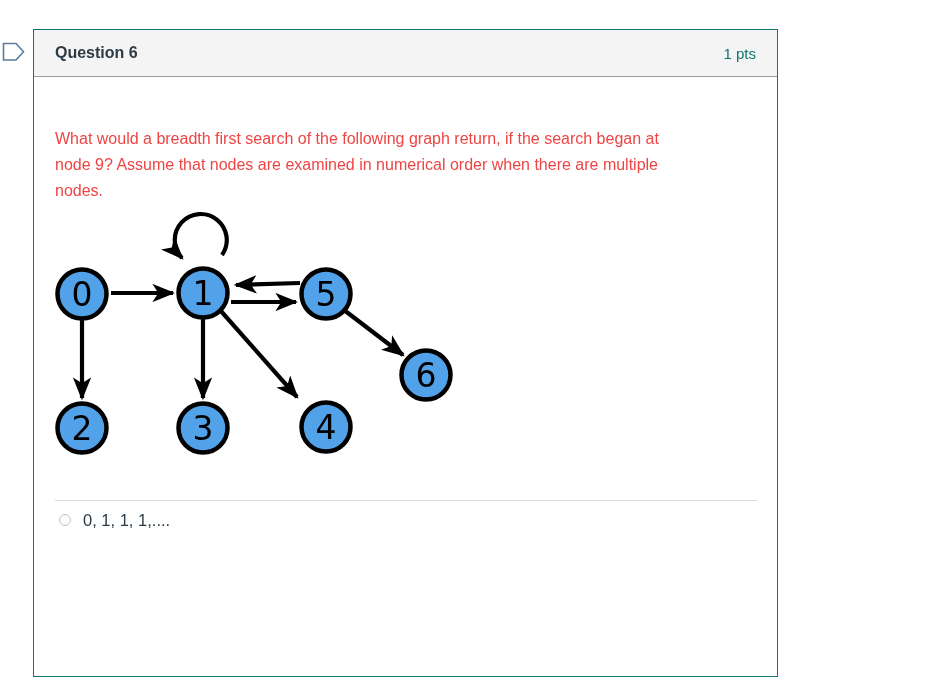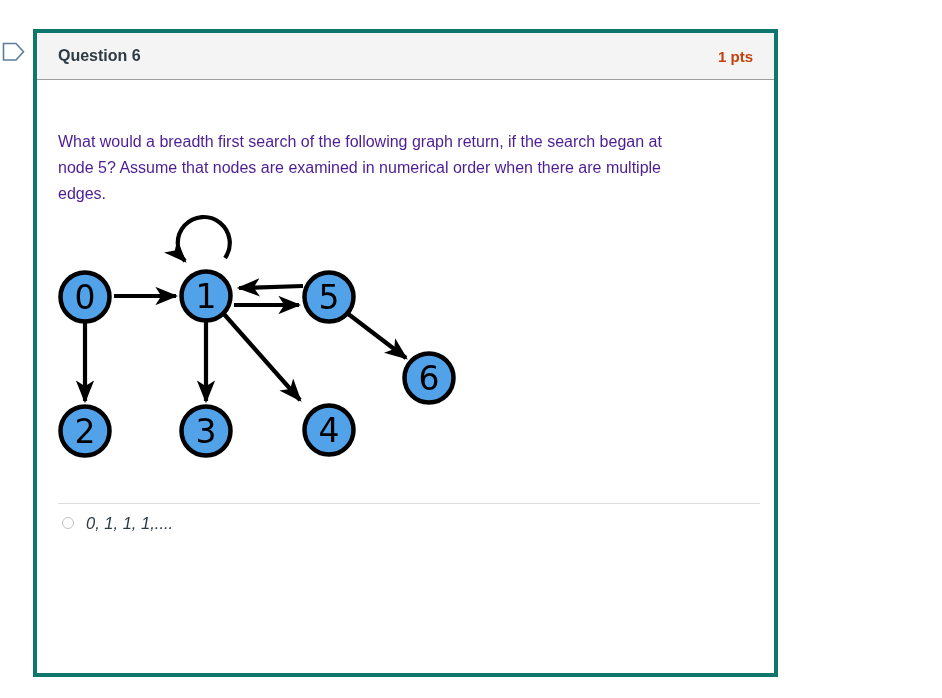--- a/index.html
+++ b/index.html
@@ -23,21 +23,21 @@
     width: 24px;
     height: 20px;
   }
   
   .card {
     position: absolute;
     left: 33px;
     top: 29px;
     width: 745px;
     height: 648px;
-    border: 4px solid #0f766e;
+    border: 1px solid #0f766e;
     background: #ffffff;
     box-sizing: border-box;
   }
   .card-header {
     position: absolute;
     left: 0; top: 0;
     width: 100%;
     height: 47px;
     background: #f4f4f4;
     border-bottom: 1px solid #9e9e9e;
@@ -47,43 +47,42 @@
     justify-content: space-between;
     padding: 0 21px;
   }
   .card-title {
     font-size: 16px;
     font-weight: bold;
     color: #2d3b45;
   }
   .card-points {
     font-size: 15px;
-    font-weight: 700;
-    color: #c2410c;
+    font-weight: 400;
+    color: #0f766e;
   }
   .question-text {
     position: absolute;
     left: 21px;
     top: 96px;
     width: 705px;
     font-size: 16px;
     line-height: 26px;
-    color: #4c1d95;
+    color: #ef4444;
   }
   .graph-svg {
     position: absolute;
     left: 21px;
     top: 175px;
   }
   .options {
     position: absolute;
     left: 21px;
     top: 470px;
     width: 702px;
-    font-style: italic;
   }
   .option-row {
     height: 39px;
     border-top: 1px solid #dcdcdc;
     display: flex;
     align-items: center;
     box-sizing: border-box;
     cursor: pointer;
   }
   .radio {
@@ -119,22 +118,22 @@
 
   <div class="card">
 
     <div class="card-header">
       <span class="card-title">Question 6</span>
       <span class="card-points">1 pts</span>
     </div>
 
     <div class="question-text">
       <div>What would a breadth first search of the following graph return, if the search began at</div>
-      <div>node 5? Assume that nodes are examined in numerical order when there are multiple</div>
-      <div>edges.</div>
+      <div>node 9? Assume that nodes are examined in numerical order when there are multiple</div>
+      <div>nodes.</div>
     </div>
 
     <svg class="graph-svg" width="420" height="262" viewBox="0 0 420 262">
       <defs>
         <marker id="arrow" viewBox="0 0 10 8" refX="9" refY="4" markerWidth="23" markerHeight="18.5" markerUnits="userSpaceOnUse" orient="auto">
           <path d="M0,0 L10,4 L0,8 L2.6,4 Z" fill="#000000"></path>
         </marker>
       </defs>
 
       <g stroke="#000000" stroke-width="4.2" fill="none">

